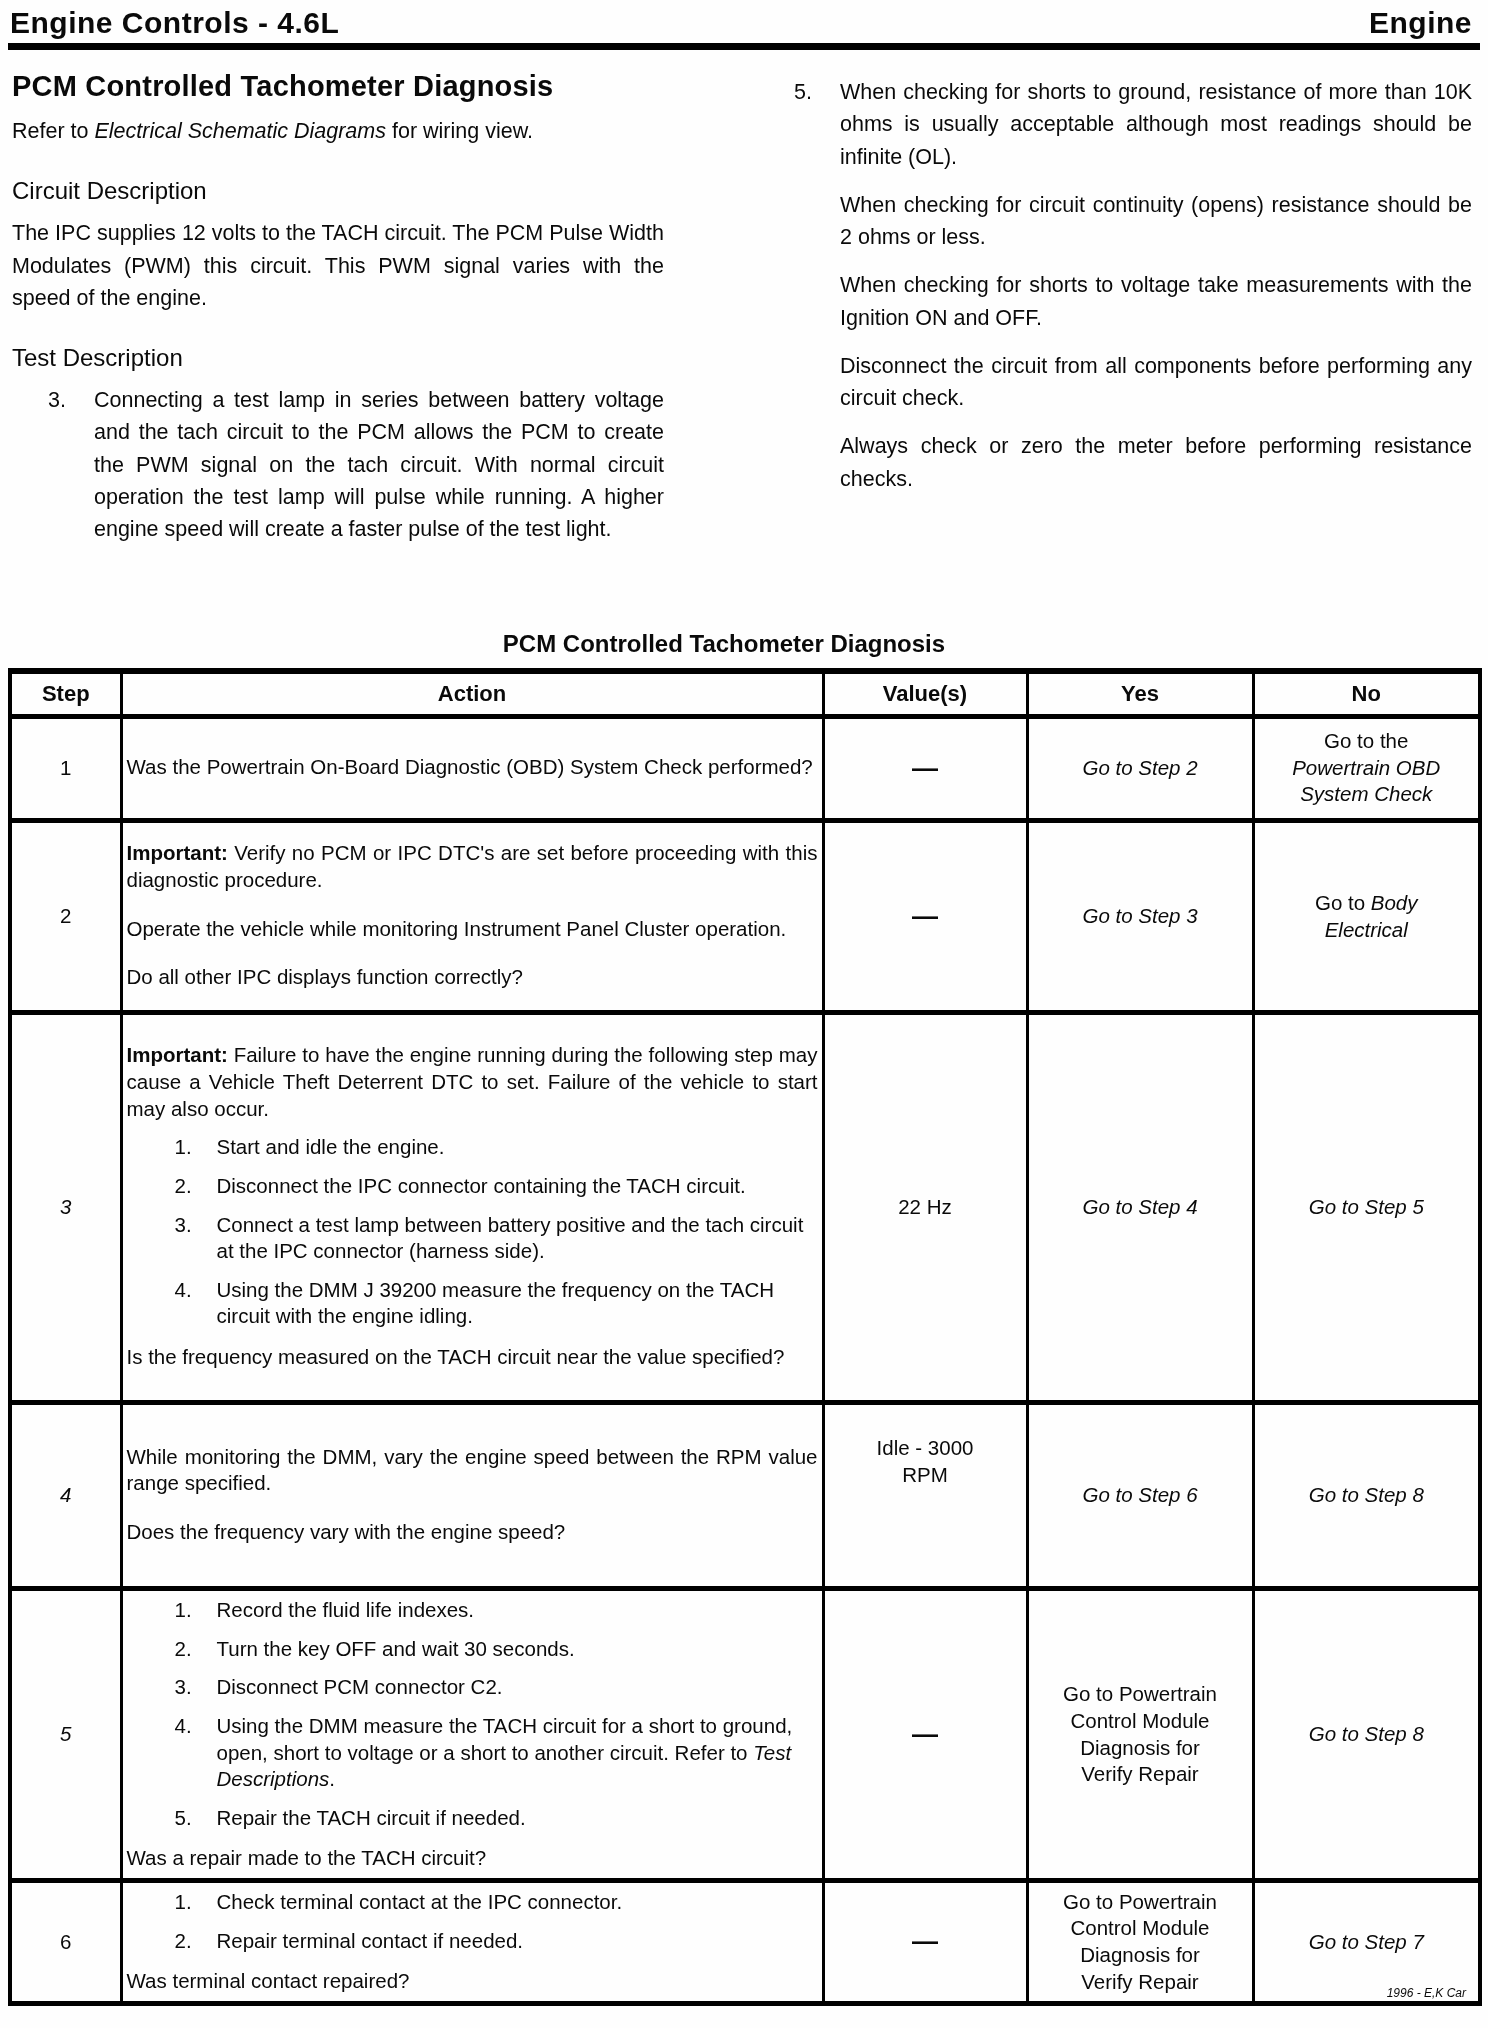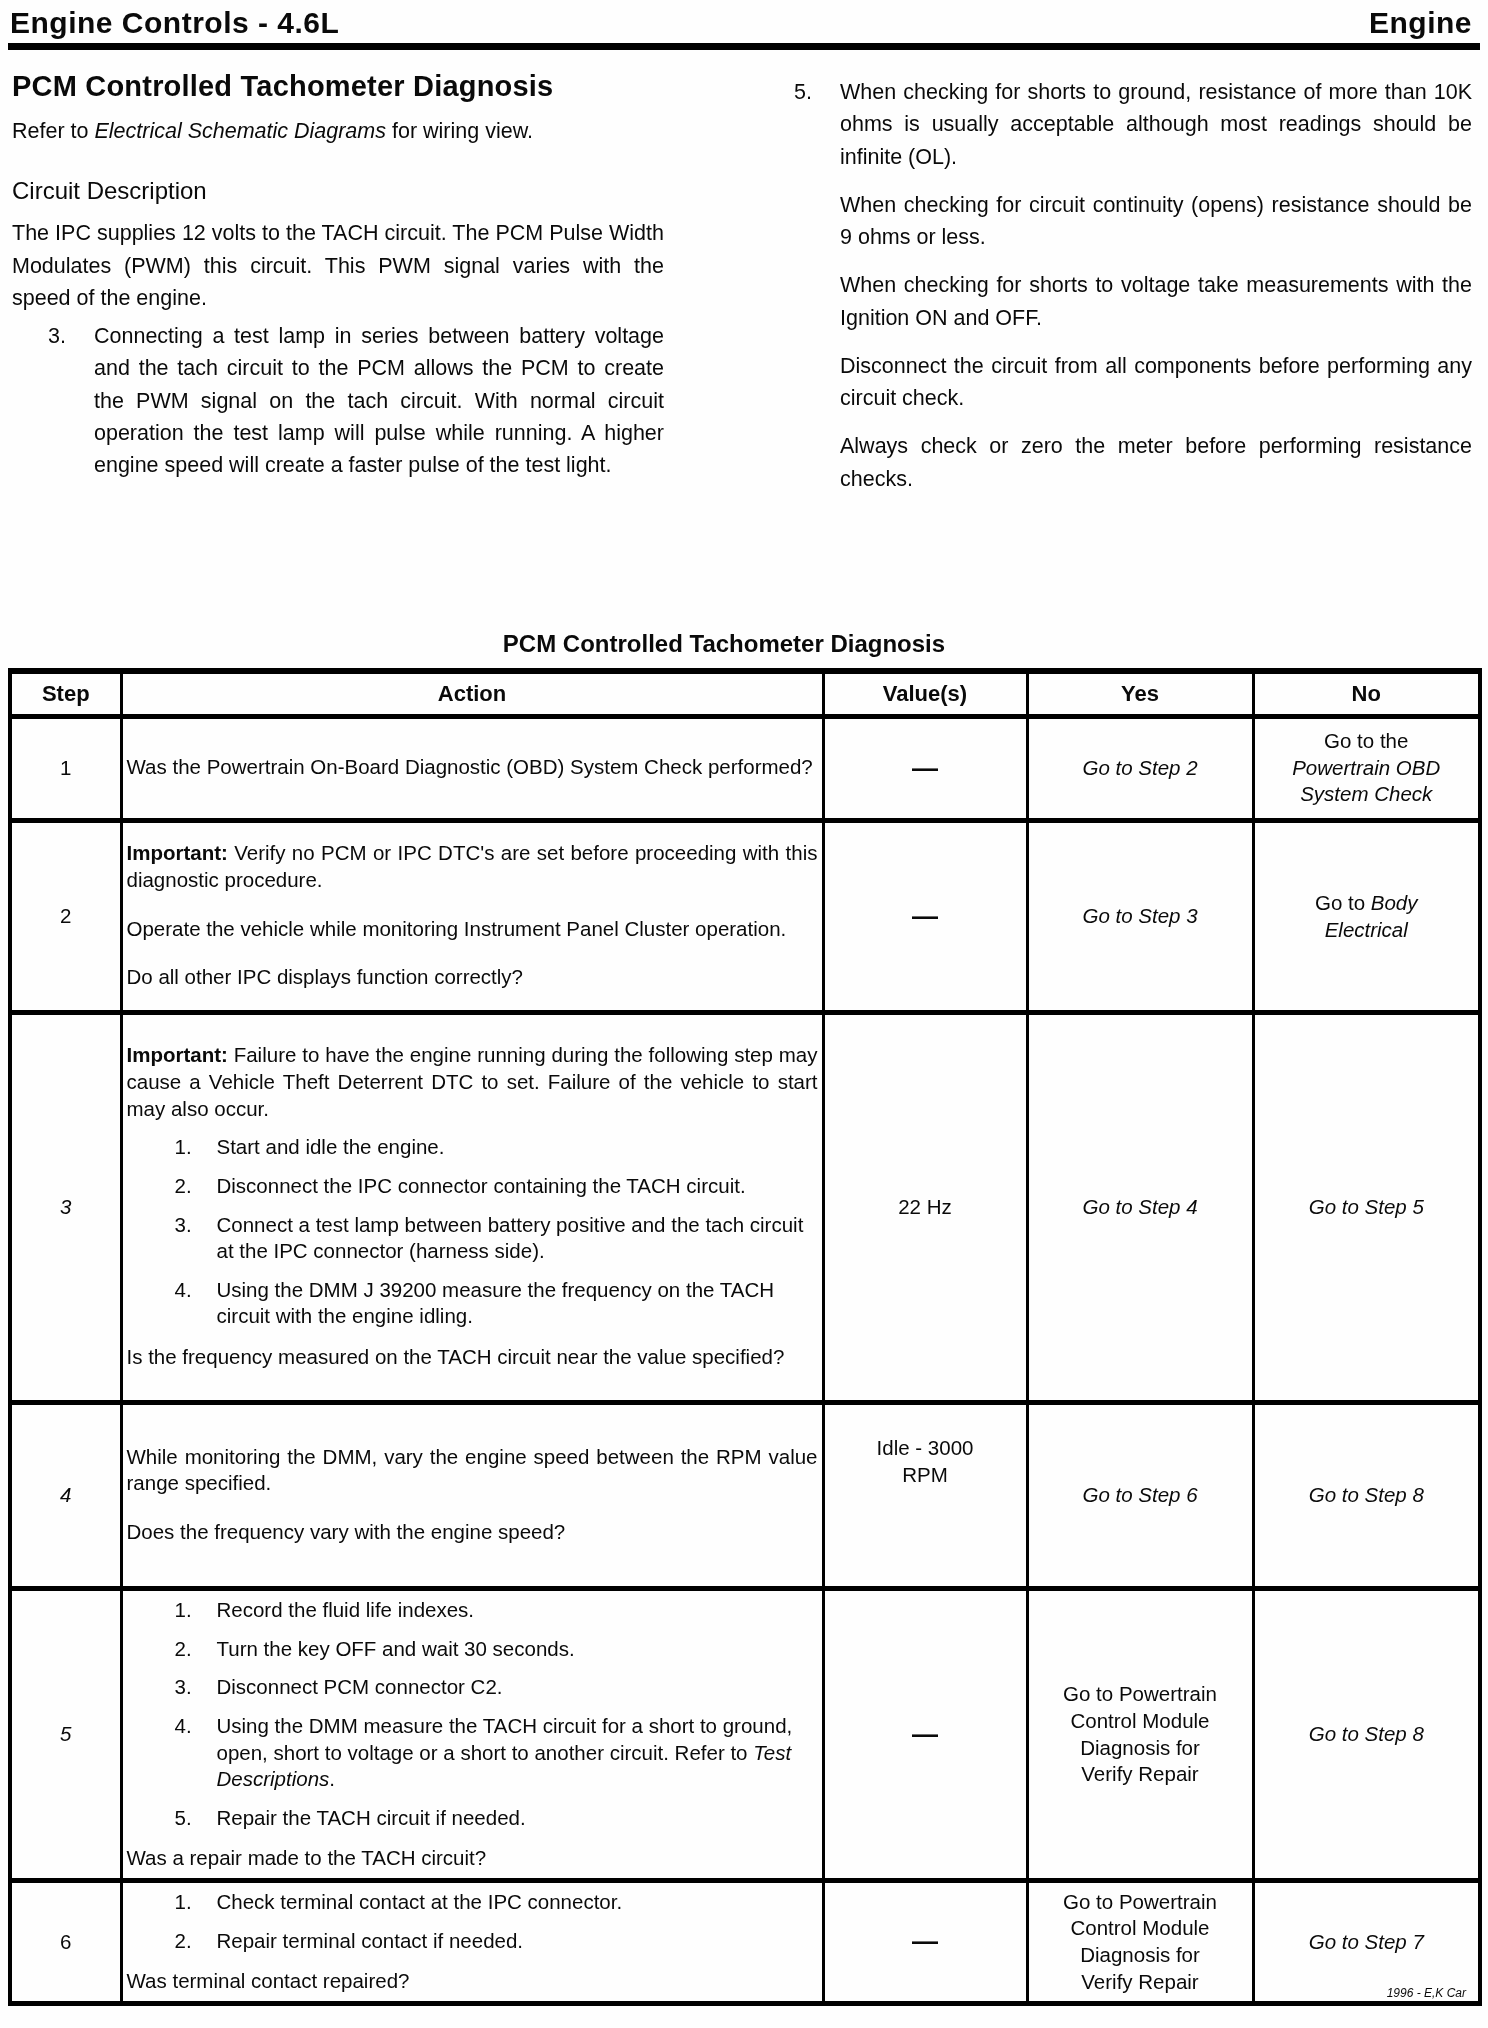--- a/index.html
+++ b/index.html
@@ -131,32 +131,33 @@
   <div class="header-rule"></div>
 
   <div class="twocol">
     <div class="col-left">
       <div class="article-title">PCM Controlled Tachometer Diagnosis</div>
       <p class="body-p"><span>Refer to </span><span class="it">Electrical Schematic Diagrams</span><span> for wiring view.</span></p>
 
       <div class="sec-heading">Circuit Description</div>
       <p class="body-p">The IPC supplies 12 volts to the TACH circuit. The PCM Pulse Width Modulates (PWM) this circuit. This PWM signal varies with the speed of the engine.</p>
 
+      <div class="sec-heading">Test Description</div>
       <div class="num-item">
         <span class="n">3.</span>
         <p class="body-p t">Connecting a test lamp in series between battery voltage and the tach circuit to the PCM allows the PCM to create the PWM signal on the tach circuit. With normal circuit operation the test lamp will pulse while running. A higher engine speed will create a faster pulse of the test light.</p>
       </div>
     </div>
 
     <div class="col-right">
       <div class="num-item">
         <span class="n">5.</span>
         <div class="t">
           <p class="body-p">When checking for shorts to ground, resistance of more than 10K ohms is usually acceptable although most readings should be infinite (OL).</p>
-          <p class="body-p">When checking for circuit continuity (opens) resistance should be 9 ohms or less.</p>
+          <p class="body-p">When checking for circuit continuity (opens) resistance should be 2 ohms or less.</p>
           <p class="body-p">When checking for shorts to voltage take measurements with the Ignition ON and OFF.</p>
           <p class="body-p">Disconnect the circuit from all components before performing any circuit check.</p>
           <p class="body-p">Always check or zero the meter before performing resistance checks.</p>
         </div>
       </div>
     </div>
   </div>
 
   <div class="table-title">PCM Controlled Tachometer Diagnosis</div>
 

